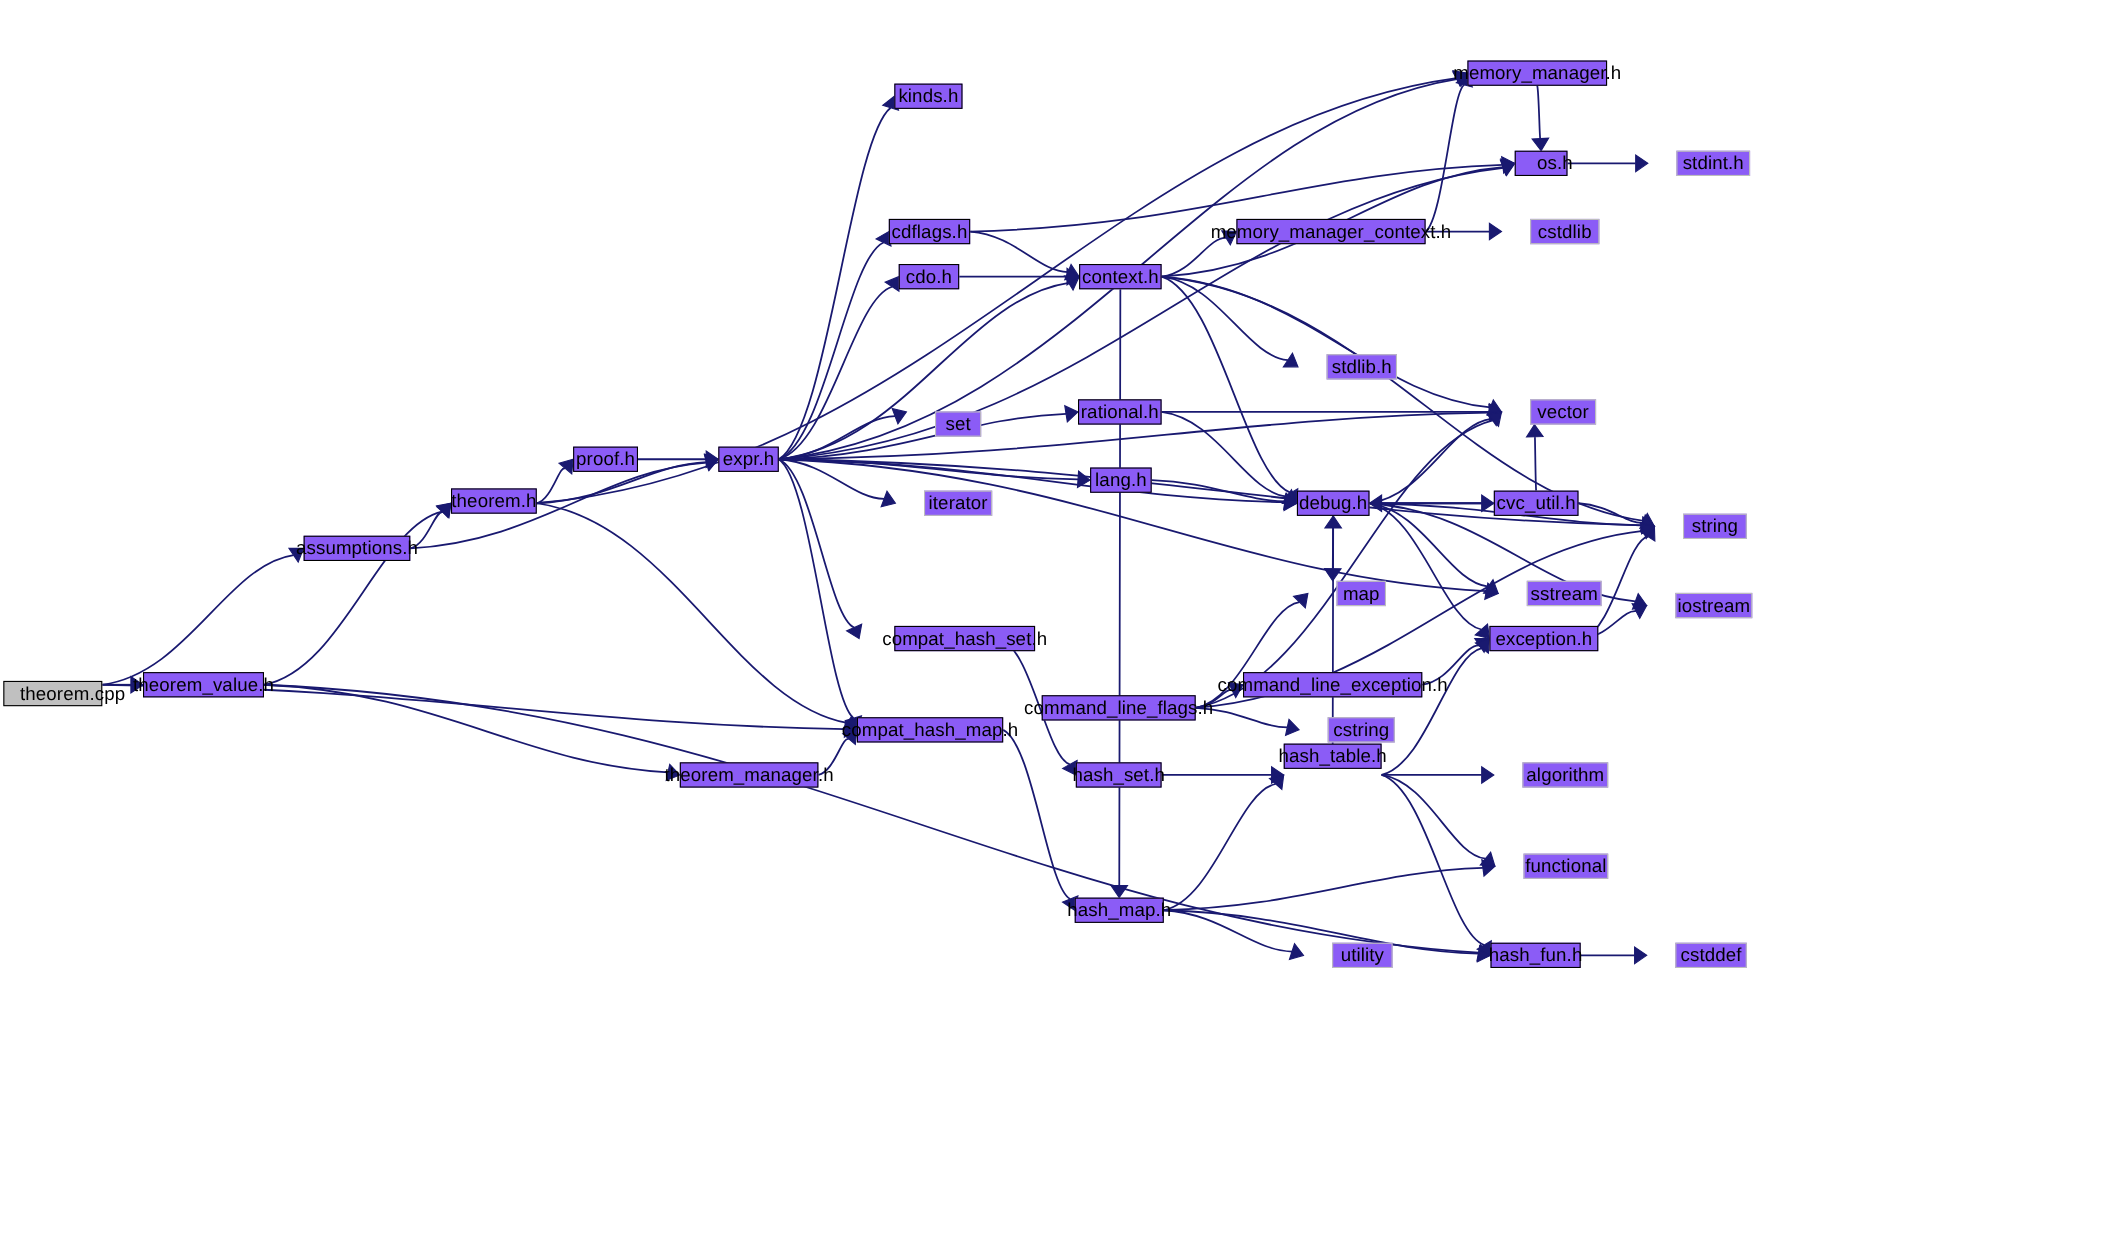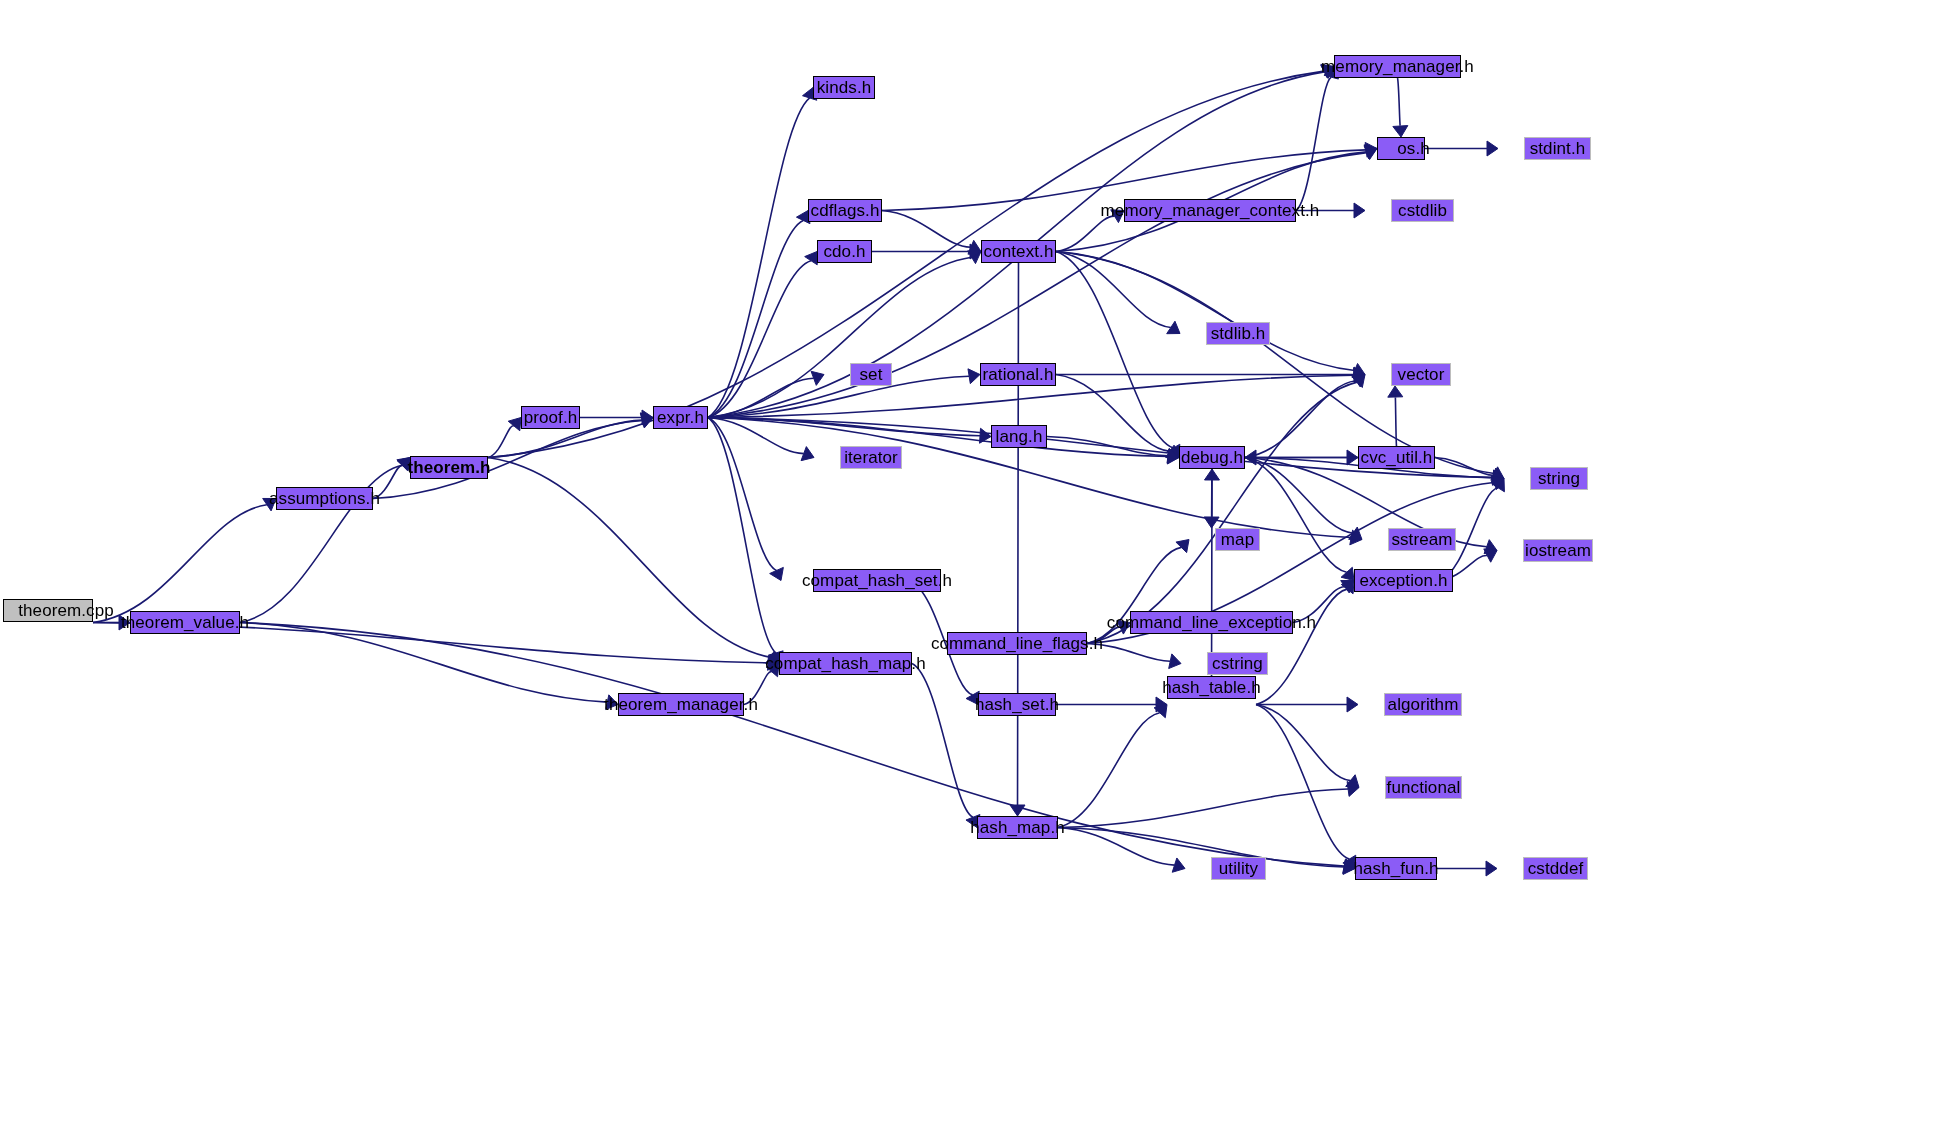--- a/index.html
+++ b/index.html
@@ -215,30 +215,30 @@
       <path d="M 1256 704.5 C 1297.58 717.62, 1317.38 848.8199999999999, 1349.3152339197802 859.0828117458987"></path>
       <polygon class="arrowhead" points="1355,868.5 1342.8944237465294,862.9587886187758 1355.736044093031,855.2068348730215"></polygon>
       <path d="M 1256 704.5 C 1297.16 694.58, 1316.76 595.38, 1347.1794005790423 589.1301462061098"></path>
       <polygon class="arrowhead" points="1354,580.5 1353.0635911741172,593.7805549022173 1341.2952099839674,584.4797375100022"></polygon>
       <path d="M 1211.5 693 C 1211.71 675.08, 1211.81 495.88, 1211.9754464897399 479.9999725965629"></path>
       <polygon class="arrowhead" points="1212,469 1219.4754278055782,480.01671362628576 1204.4754651739015,479.98323156684"></polygon>
       <path d="M 1437 868.5 C 1462.2 868.5, 1474.2 868.5, 1486 868.5"></path>
       <polygon class="arrowhead" points="1497,868.5 1486,876 1486,861"></polygon>
     </svg>
   <div id="node-layer">
-      <div class="node root" style="left: 3px; top: 599px; width: 90px; height: 23px; padding-left: 36px;">
+      <div class="node root" style="left: 3px; top: 619px; width: 90px; height: 23px; padding-left: 36px;">
         <span class="label">theorem.cpp</span>
       </div>
       <div class="node" style="left: 130px; top: 611px; width: 110px; height: 23px;">
         <span class="label">theorem_value.h</span>
       </div>
       <div class="node" style="left: 276px; top: 487px; width: 97px; height: 23px;">
         <span class="label">assumptions.h</span>
       </div>
-      <div class="node" style="left: 410px; top: 456px; width: 78px; height: 23px; font-weight: bold;">
+      <div class="node" style="left: 410px; top: 444px; width: 78px; height: 23px;">
         <span class="label">theorem.h</span>
       </div>
       <div class="node" style="left: 521px; top: 406px; width: 59px; height: 23px;">
         <span class="label">proof.h</span>
       </div>
       <div class="node" style="left: 653px; top: 406px; width: 55px; height: 23px;">
         <span class="label">expr.h</span>
       </div>
       <div class="node" style="left: 813px; top: 76px; width: 62px; height: 23px;">
         <span class="label">kinds.h</span>
@@ -263,21 +263,21 @@
       </div>
       <div class="node system" style="left: 1498px; top: 137px; width: 67px; height: 23px;">
         <span class="label">stdint.h</span>
       </div>
       <div class="node system" style="left: 1365px; top: 199px; width: 63px; height: 23px;">
         <span class="label">cstdlib</span>
       </div>
       <div class="node system" style="left: 1180px; top: 322px; width: 64px; height: 23px;">
         <span class="label">stdlib.h</span>
       </div>
-      <div class="node system" style="left: 824px; top: 363px; width: 42px; height: 23px;">
+      <div class="node system" style="left: 824px; top: 374px; width: 42px; height: 23px;">
         <span class="label">set</span>
       </div>
       <div class="node" style="left: 980px; top: 363px; width: 76px; height: 23px;">
         <span class="label">rational.h</span>
       </div>
       <div class="node system" style="left: 1365px; top: 363px; width: 60px; height: 23px;">
         <span class="label">vector</span>
       </div>
       <div class="node system" style="left: 814px; top: 446px; width: 62px; height: 23px;">
         <span class="label">iterator</span>

